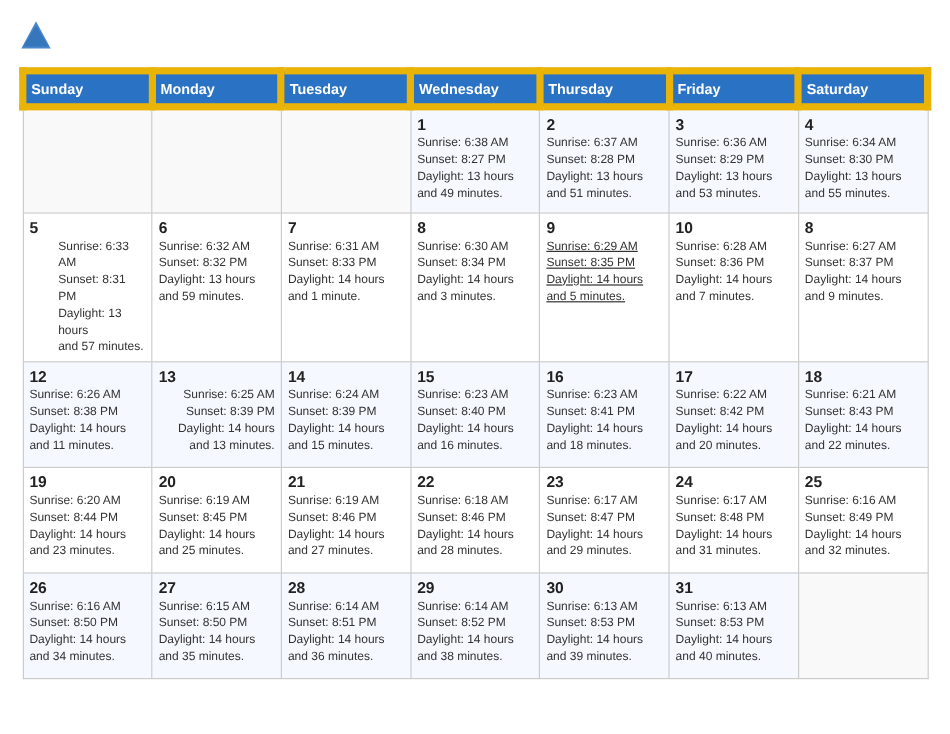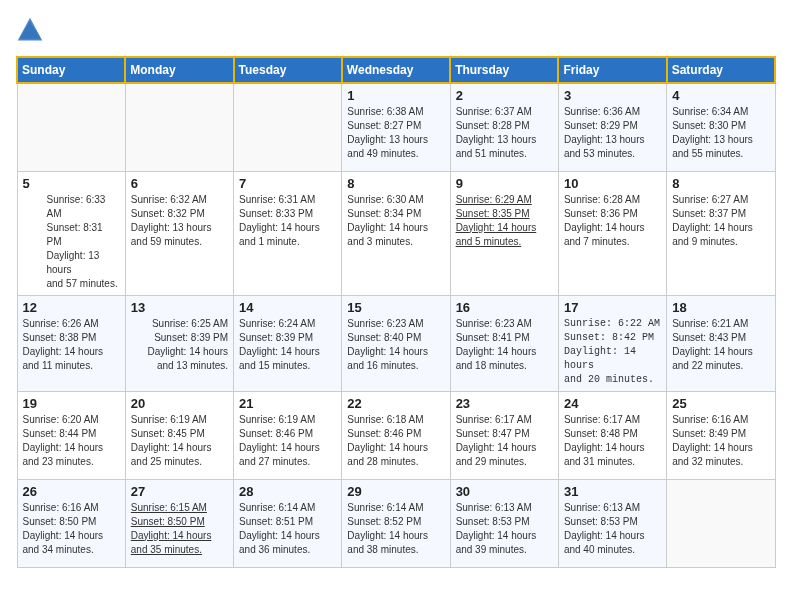--- a/index.html
+++ b/index.html
@@ -49,21 +49,21 @@
       border-collapse: collapse;
       table-layout: fixed;
     }
     thead tr th {
       background: #2a72c3;
       color: #fff;
       font-size: 12px;
       font-weight: bold;
       padding: 5px 4px;
       text-align: left;
-      border: 2px solid #eab308;
+      border: 6px solid #eab308;
     }
     tbody tr td {
       vertical-align: top;
       border: 1px solid #ccc;
       padding: 4px 5px;
       font-size: 10px;
       color: #333;
       height: 88px;
       background: #fff;
     }
@@ -234,21 +234,21 @@
         </td>
         <td>
           <span class="day-number">16</span>
           <div class="day-info" style="white-space: pre-line;">Sunrise: 6:23 AM
 Sunset: 8:41 PM
 Daylight: 14 hours
 and 18 minutes.</div>
         </td>
         <td>
           <span class="day-number">17</span>
-          <div class="day-info" style="white-space: pre-line; font-family: Liberation Mono, monospace;">Sunrise: 6:22 AM
+          <div class="day-info" style="white-space: pre-line;">Sunrise: 6:22 AM
 Sunset: 8:42 PM
 Daylight: 14 hours
 and 20 minutes.</div>
         </td>
         <td>
           <span class="day-number">18</span>
           <div class="day-info" style="white-space: pre-line;">Sunrise: 6:21 AM
 Sunset: 8:43 PM
 Daylight: 14 hours
 and 22 minutes.</div>
@@ -308,21 +308,21 @@
       <tr>
         <td>
           <span class="day-number">26</span>
           <div class="day-info" style="white-space: pre-line;">Sunrise: 6:16 AM
 Sunset: 8:50 PM
 Daylight: 14 hours
 and 34 minutes.</div>
         </td>
         <td>
           <span class="day-number">27</span>
-          <div class="day-info" style="white-space: pre-line; text-decoration: underline;">Sunrise: 6:15 AM
+          <div class="day-info" style="white-space: pre-line;">Sunrise: 6:15 AM
 Sunset: 8:50 PM
 Daylight: 14 hours
 and 35 minutes.</div>
         </td>
         <td>
           <span class="day-number">28</span>
           <div class="day-info" style="white-space: pre-line;">Sunrise: 6:14 AM
 Sunset: 8:51 PM
 Daylight: 14 hours
 and 36 minutes.</div>

